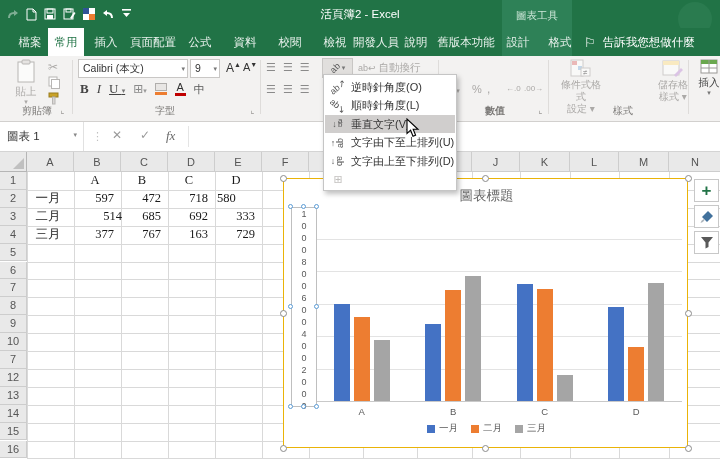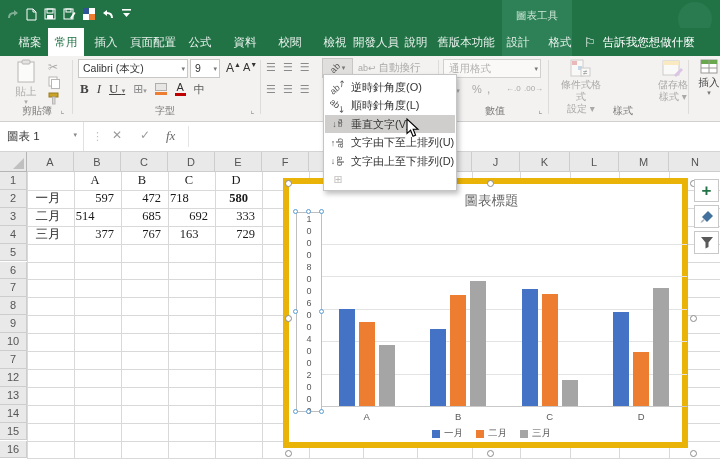--- a/index.html
+++ b/index.html
@@ -68,21 +68,21 @@
   .corner { position:absolute; left:0; top:152px; width:27px; height:20px; background:#e9e9e9;
             border-right:1px solid #b5b5b5; border-bottom:1px solid #b5b5b5; }
   .corner:after { content:""; position:absolute; right:2px; bottom:2px; border-style:solid;
             border-width:0 0 11px 11px; border-color:transparent transparent #c0c0c0 transparent; }
   .vline { position:absolute; width:1px; background:#d9d9d9; }
   .hline { position:absolute; height:1px; background:#d9d9d9; }
   .cell { position:absolute; font-family:"Liberation Serif","DejaVu Serif",serif; font-size:12.5px;
           color:#1a1a1a; line-height:17px; }
   
   .chart { position:absolute; left:283px; top:178px; width:405px; height:270px; background:#fff;
-           border:6px solid #eab308; }
+           border:1px solid #eab308; }
   .handle { position:absolute; width:7px; height:7px; border-radius:50%; background:#fff;
             border:1px solid #8c8c8c; z-index:5; }
   .c-title { position:absolute; left:0; top:8px; width:405px; text-align:center; color:#666; font-size:13.5px; }
   .gline { position:absolute; left:32px; width:366px; height:1px; background:#e3e3e3; }
   .baseline { background:#c9c9c9; }
   .bar { position:absolute; }
   .catlbl { position:absolute; color:#595959; font-size:9.5px; width:30px; text-align:center; }
   .legend { position:absolute; left:0; top:243px; width:405px; display:flex; justify-content:center;
             gap:13px; align-items:center; }
   .legend .it { display:flex; align-items:center; gap:4px; color:#595959; font-size:9.5px; }
@@ -152,20 +152,21 @@
             <path d="M11 9 Q11 3 5 3 L5 1 L1 4 L5 7 L5 5 Q9 5 9 9 Z" fill="#fff"></path>
           </svg>
         </span>
         <span class="qbtn">
           <svg width="9" height="10" viewBox="0 0 9 10">
             <rect x="0" y="0" width="9" height="1.6" fill="#fff"></rect>
             <path d="M1 4 L8 4 L4.5 8 Z" fill="#fff"></path>
           </svg>
         </span>
       </div>
+    <div class="title">活頁簿2 - Excel</div>
     <div class="ctx-label">圖表工具</div>
     <div id="tabs">
         <div class="tab" style="left:10px;width:40px;">檔案</div>
         <div class="tab active" style="left:48px;width:36px;">常用</div>
         <div class="tab" style="left:88px;width:36px;">插入</div>
         <div class="tab" style="left:126px;width:54px;">頁面配置</div>
         <div class="tab" style="left:182px;width:36px;">公式</div>
         <div class="tab" style="left:227px;width:36px;">資料</div>
         <div class="tab" style="left:272px;width:36px;">校閱</div>
         <div class="tab" style="left:317px;width:36px;">檢視</div>
@@ -250,29 +251,26 @@
       </div>
     <div class="orient-btn">
       <span style="font-size:9px;display:inline-block;transform:rotate(-45deg);">ab</span>
       <span style="font-size:7px;color:#777">▾</span>
     </div>
     <div class="gray" style="position:absolute;left:358px;top:5px;font-size:10.5px;">
       <span style="font-size:9px;">ab↩</span>
       <span>自動換行</span>
     </div>
 
-    <div class="combo">
-      <span>通用格式</span><span class="ddarrow">▾</span>
-    </div>
     <div class="gray" style="position:absolute;left:447px;top:27px;font-size:11px;">$ <span style="font-size:7px">▾</span></div>
     <div class="gray" style="position:absolute;left:472px;top:27px;font-size:11px;">%</div>
     <div class="gray" style="position:absolute;left:487px;top:26px;font-size:12px;">,</div>
     <div class="gray" style="position:absolute;left:506px;top:28px;font-size:8px;">←.0</div>
     <div class="gray" style="position:absolute;left:524px;top:28px;font-size:8px;">.00→</div>
-    <div class="glabel" style="left:470px;width:50px;">數值</div>
+    <div class="glabel" style="left:470px;width:50px;font-weight:bold;">數值</div>
     <div class="launcher" style="left:538px;">⌞</div>
 
     <div class="stybtn" style="left:558px;">
       <div class="ic">
         <svg width="22" height="18" viewBox="0 0 22 18">
             <rect x="1" y="1" width="12" height="16" fill="#fff" stroke="#b0aeac"></rect>
             <rect x="2" y="2" width="5" height="4" fill="#e48989"></rect>
             <rect x="8" y="7" width="4" height="4" fill="#9bc2e6"></rect>
             <rect x="11" y="9" width="9" height="8" fill="#fff" stroke="#b0aeac"></rect>
             <text x="13" y="16" font-size="8" fill="#555">≠</text>
@@ -380,31 +378,31 @@
       <div class="hline" style="left:27px;top:422.59999999999997px;width:695px;"></div>
       <div class="hline" style="left:27px;top:440.5px;width:695px;"></div>
       <div class="hline" style="left:27px;top:458.4px;width:695px;"></div>
       <div class="cell" style="left:76px;top:172px;width:38px;height:17.9px;line-height:17.9px;text-align:center;">A</div>
       <div class="cell" style="left:123px;top:172px;width:38px;height:17.9px;line-height:17.9px;text-align:center;">B</div>
       <div class="cell" style="left:170px;top:172px;width:38px;height:17.9px;line-height:17.9px;text-align:center;">C</div>
       <div class="cell" style="left:217px;top:172px;width:38px;height:17.9px;line-height:17.9px;text-align:center;">D</div>
       <div class="cell" style="left:29px;top:189.9px;width:38px;height:17.9px;line-height:17.9px;text-align:center;">一月</div>
       <div class="cell" style="left:76px;top:189.9px;width:38px;height:17.9px;line-height:17.9px;text-align:right;">597</div>
       <div class="cell" style="left:123px;top:189.9px;width:38px;height:17.9px;line-height:17.9px;text-align:right;">472</div>
-      <div class="cell" style="left:170px;top:189.9px;width:38px;height:17.9px;line-height:17.9px;text-align:left;">718</div>
-      <div class="cell" style="left:210px;top:189.9px;width:38px;height:17.9px;line-height:17.9px;text-align:right;font-weight:bold;">580</div>
+      <div class="cell" style="left:170px;top:189.9px;width:38px;height:17.9px;line-height:17.9px;text-align:right;">718</div>
+      <div class="cell" style="left:217px;top:189.9px;width:38px;height:17.9px;line-height:17.9px;text-align:left;">580</div>
       <div class="cell" style="left:29px;top:207.8px;width:38px;height:17.9px;line-height:17.9px;text-align:center;">二月</div>
-      <div class="cell" style="left:66px;top:207.8px;width:38px;height:17.9px;line-height:17.9px;text-align:center;">514</div>
+      <div class="cell" style="left:84px;top:207.8px;width:38px;height:17.9px;line-height:17.9px;text-align:right;">514</div>
       <div class="cell" style="left:123px;top:207.8px;width:38px;height:17.9px;line-height:17.9px;text-align:right;">685</div>
       <div class="cell" style="left:170px;top:207.8px;width:38px;height:17.9px;line-height:17.9px;text-align:right;">692</div>
       <div class="cell" style="left:217px;top:207.8px;width:38px;height:17.9px;line-height:17.9px;text-align:right;">333</div>
       <div class="cell" style="left:29px;top:225.7px;width:38px;height:17.9px;line-height:17.9px;text-align:center;">三月</div>
       <div class="cell" style="left:76px;top:225.7px;width:38px;height:17.9px;line-height:17.9px;text-align:right;">377</div>
       <div class="cell" style="left:123px;top:225.7px;width:38px;height:17.9px;line-height:17.9px;text-align:right;">767</div>
-      <div class="cell" style="left:170px;top:225.7px;width:38px;height:17.9px;line-height:17.9px;text-align:center;font-family:Liberation Serif, serif;">163</div>
+      <div class="cell" style="left:170px;top:225.7px;width:38px;height:17.9px;line-height:17.9px;text-align:right;font-family:Liberation Serif, serif;">163</div>
       <div class="cell" style="left:217px;top:225.7px;width:38px;height:17.9px;line-height:17.9px;text-align:right;">729</div>
     </div>
   <div class="corner"></div>
 
   <div class="chart" id="chart">
       <div class="handle" style="left:-4.5px;top:-4.5px;"></div>
       <div class="handle" style="left:198px;top:-4.5px;"></div>
       <div class="handle" style="left:400.5px;top:-4.5px;"></div>
       <div class="handle" style="left:-4.5px;top:130.5px;"></div>
       <div class="handle" style="left:400.5px;top:130.5px;"></div>

